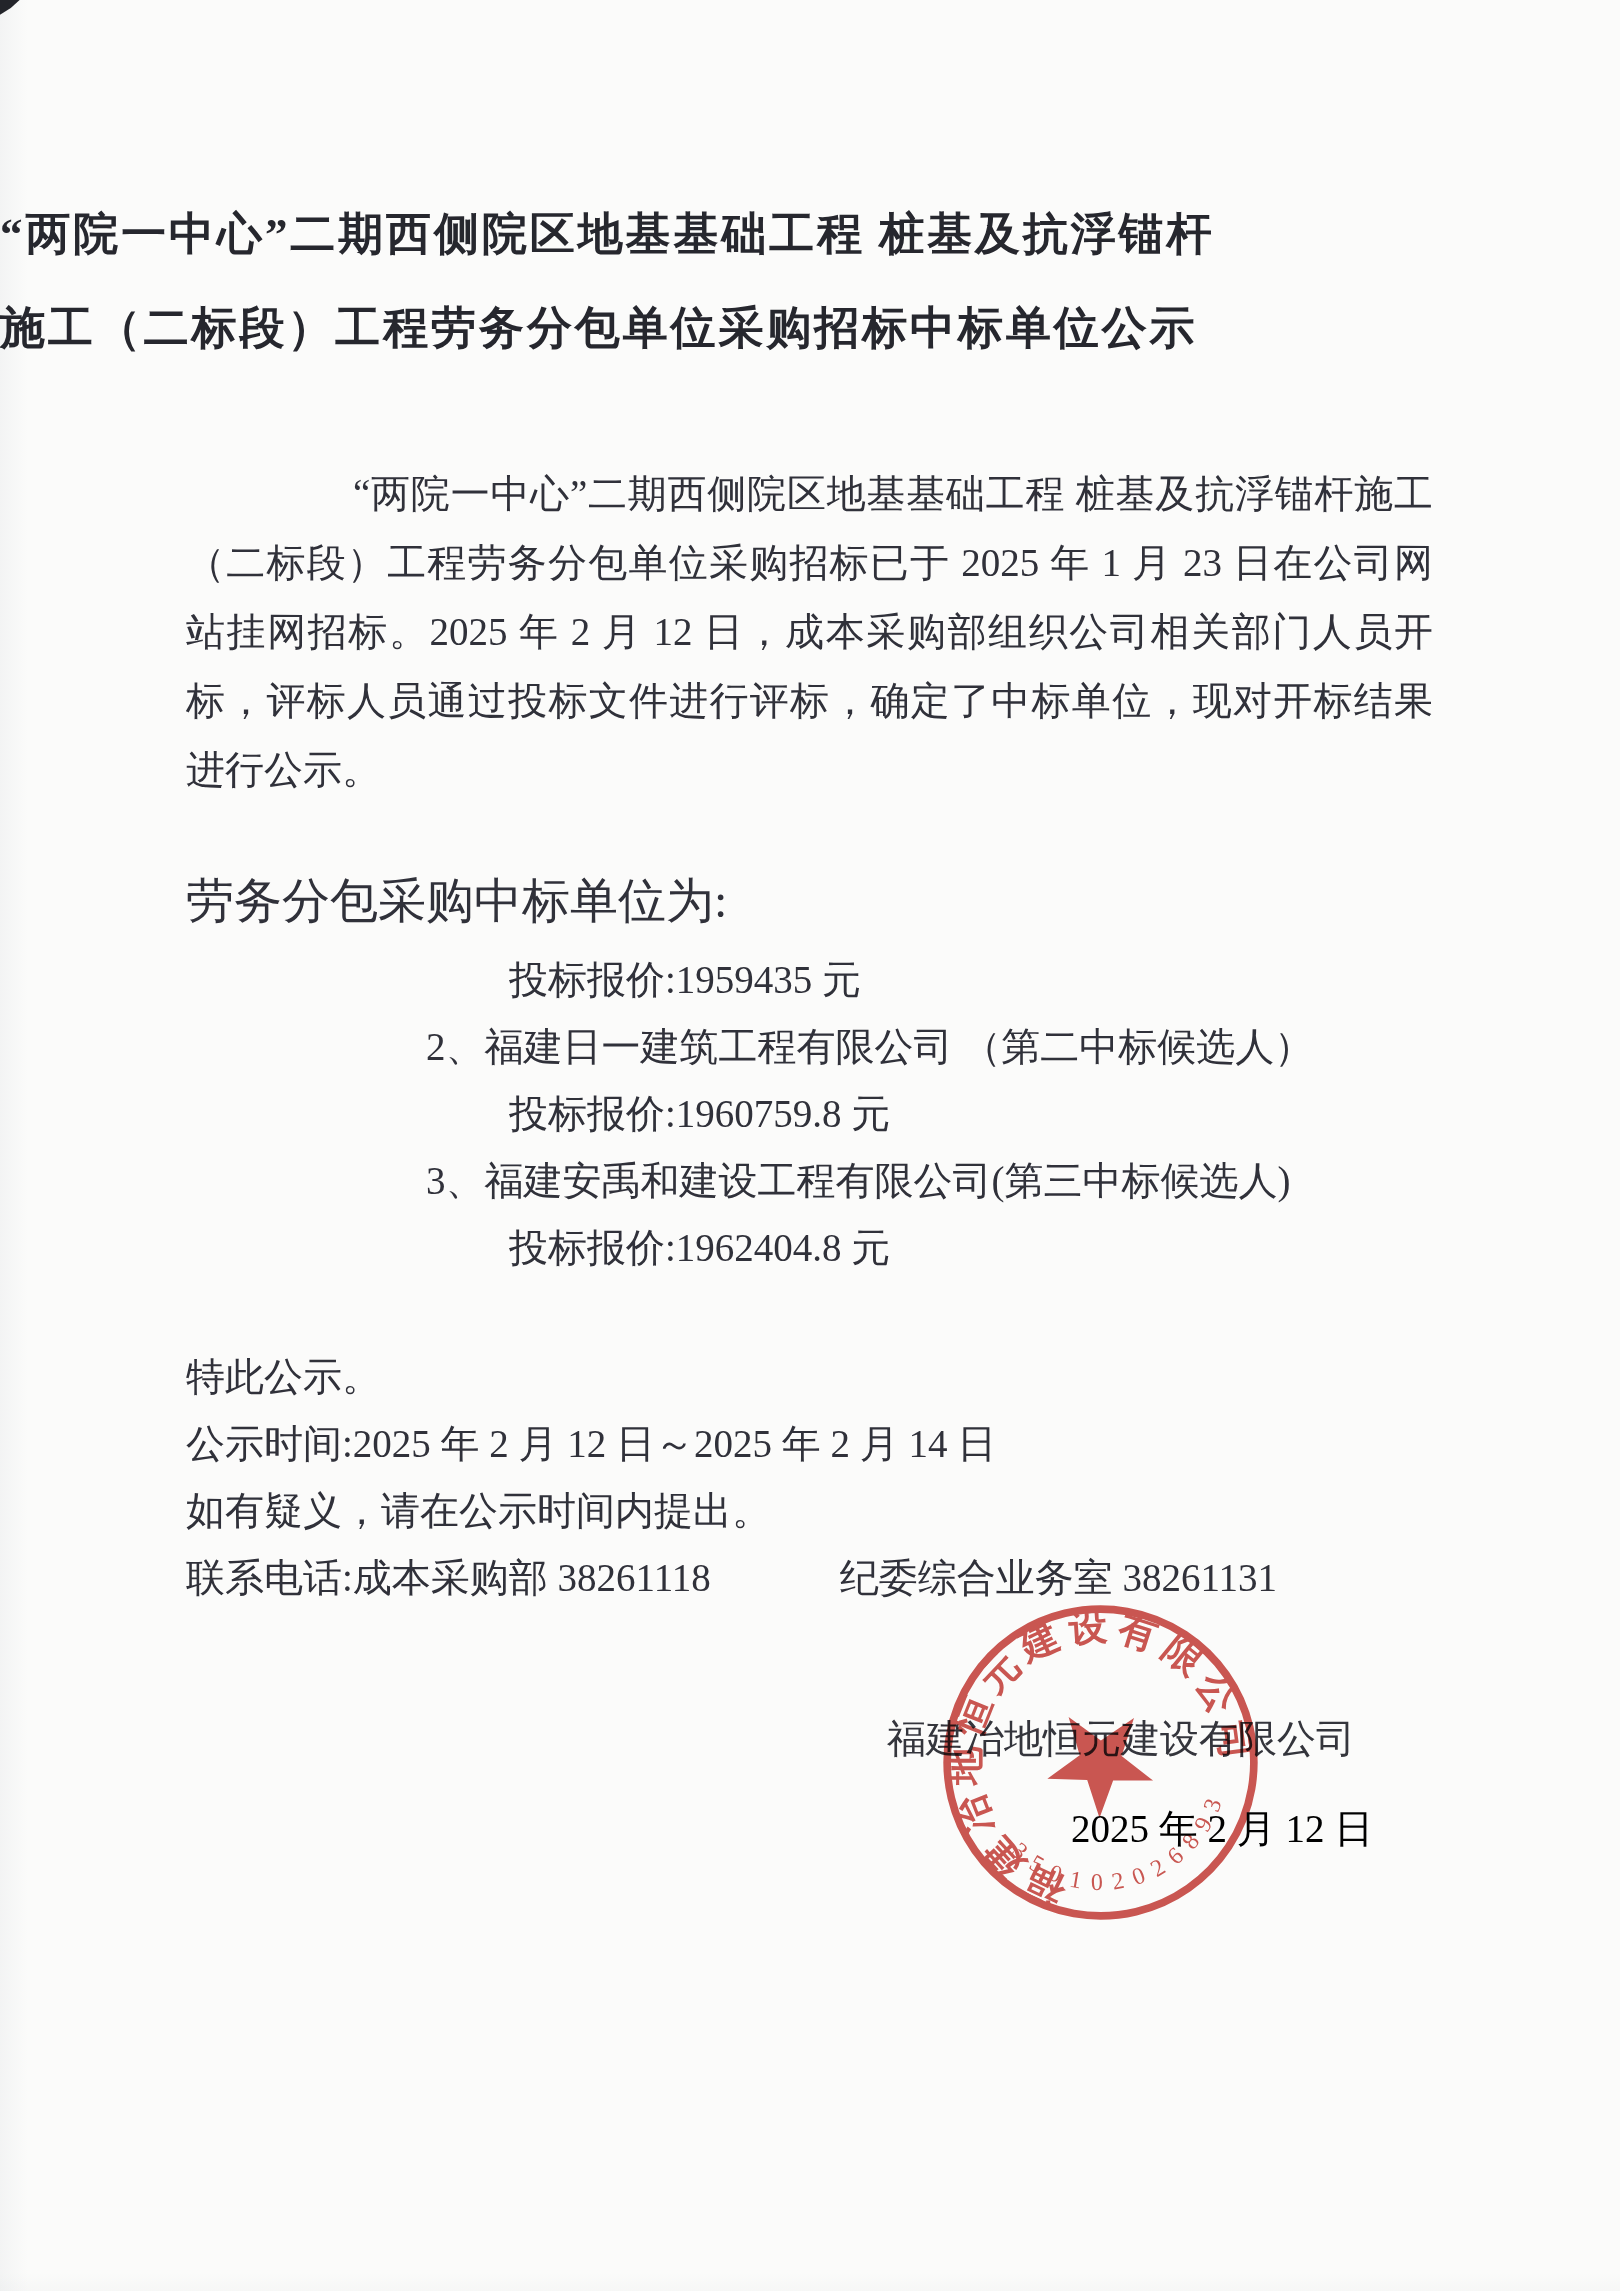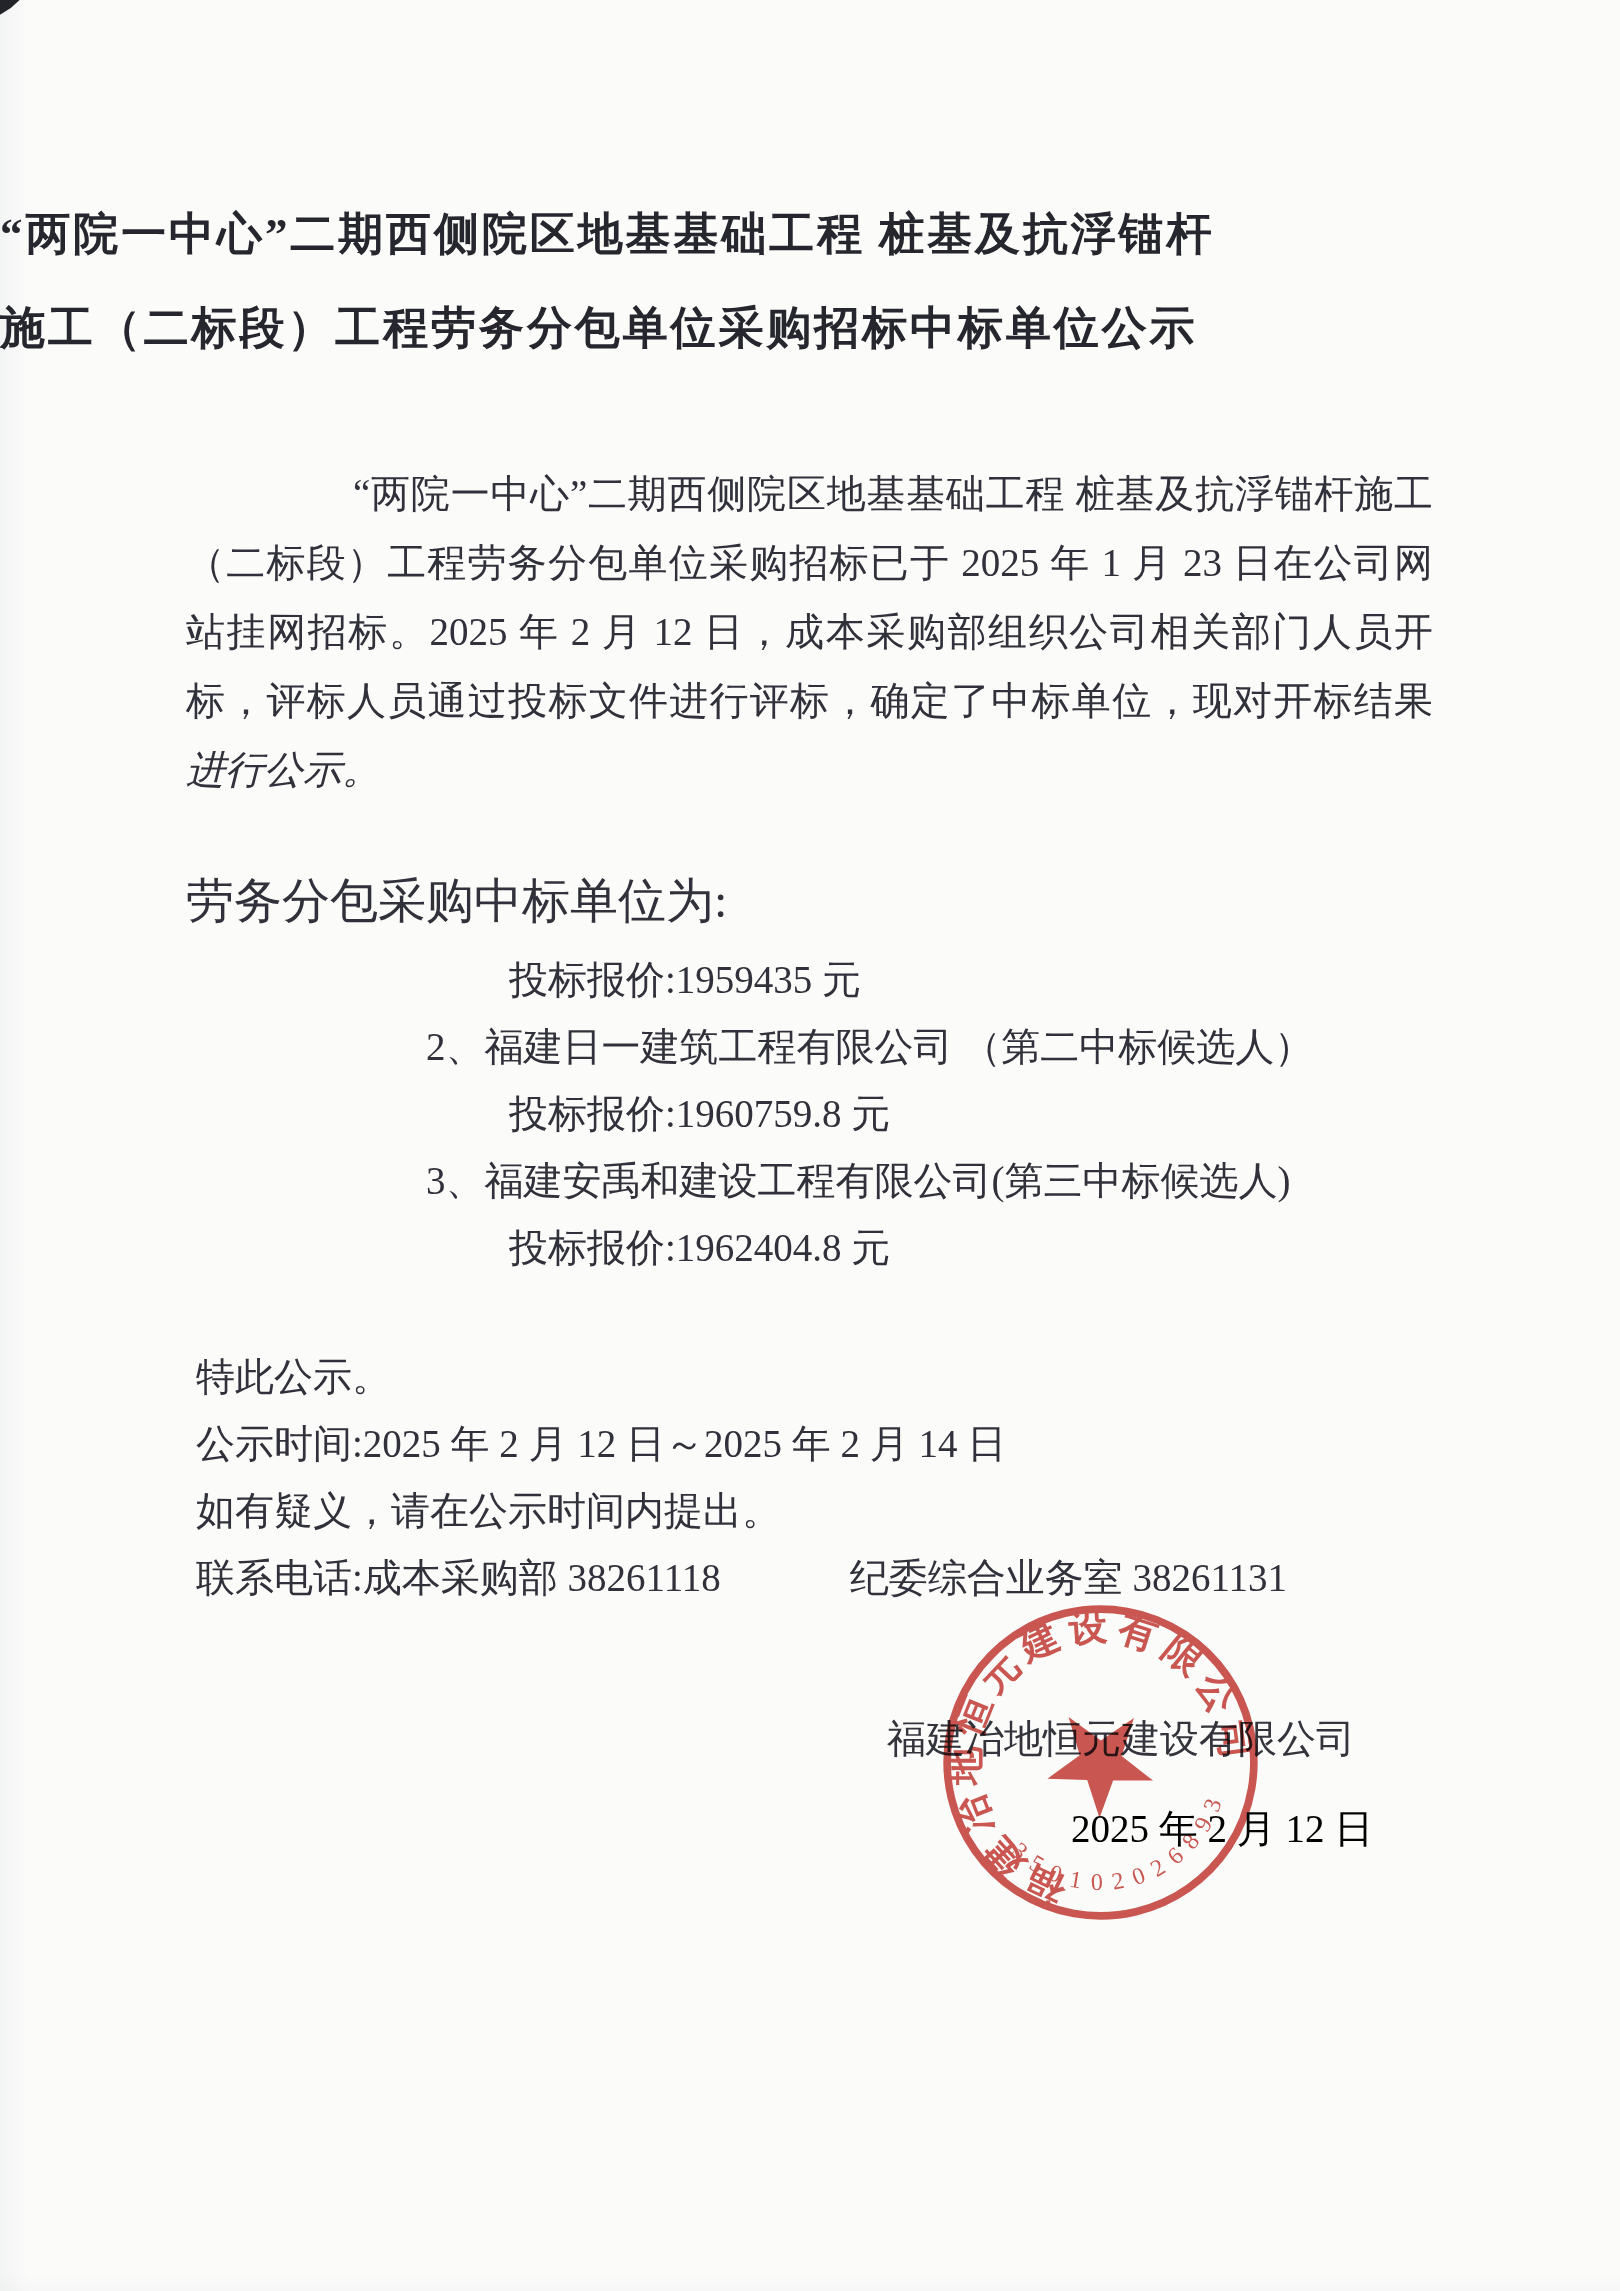--- a/index.html
+++ b/index.html
@@ -28,34 +28,34 @@
     position:absolute;top:187px;left:0;width:1620px;
     text-align:left;font-size:45px;font-weight:bold;
     line-height:94px;letter-spacing:2.9px;color:#26272e;
   }
   .para{
     position:absolute;top:459px;left:186px;width:1247px;
     font-size:39px;line-height:69px;
   }
   .para .ln{text-align:justify;text-align-last:justify;}
   .para .ln.indent{padding-left:167px;width:1080px;}
-  .para .ln.short{text-align:left;text-align-last:left;font-style:italic;}
+  .para .ln.short{text-align:left;text-align-last:left;}
   .award-intro{
     position:absolute;top:866px;left:186px;
     font-size:48px;line-height:69px;
   }
   .winners{
     position:absolute;top:946px;left:186px;width:1323px;
     font-size:39px;line-height:67px;
   }
   .winners .name{padding-left:240px;}
   .winners .price{padding-left:323px;}
   .closing{
     position:absolute;top:1343px;left:186px;width:1323px;
-    font-size:39px;line-height:67px;margin-left:10px;
+    font-size:39px;line-height:67px;
   }
   .contact-right-span{margin-left:129px;}
   .signature-company{
     position:absolute;top:1712px;left:887px;
     font-size:39px;color:#34353c;
   }
   .signature-date{
     position:absolute;top:1802px;left:1071px;
     font-size:39px;color:#000000;
   }

